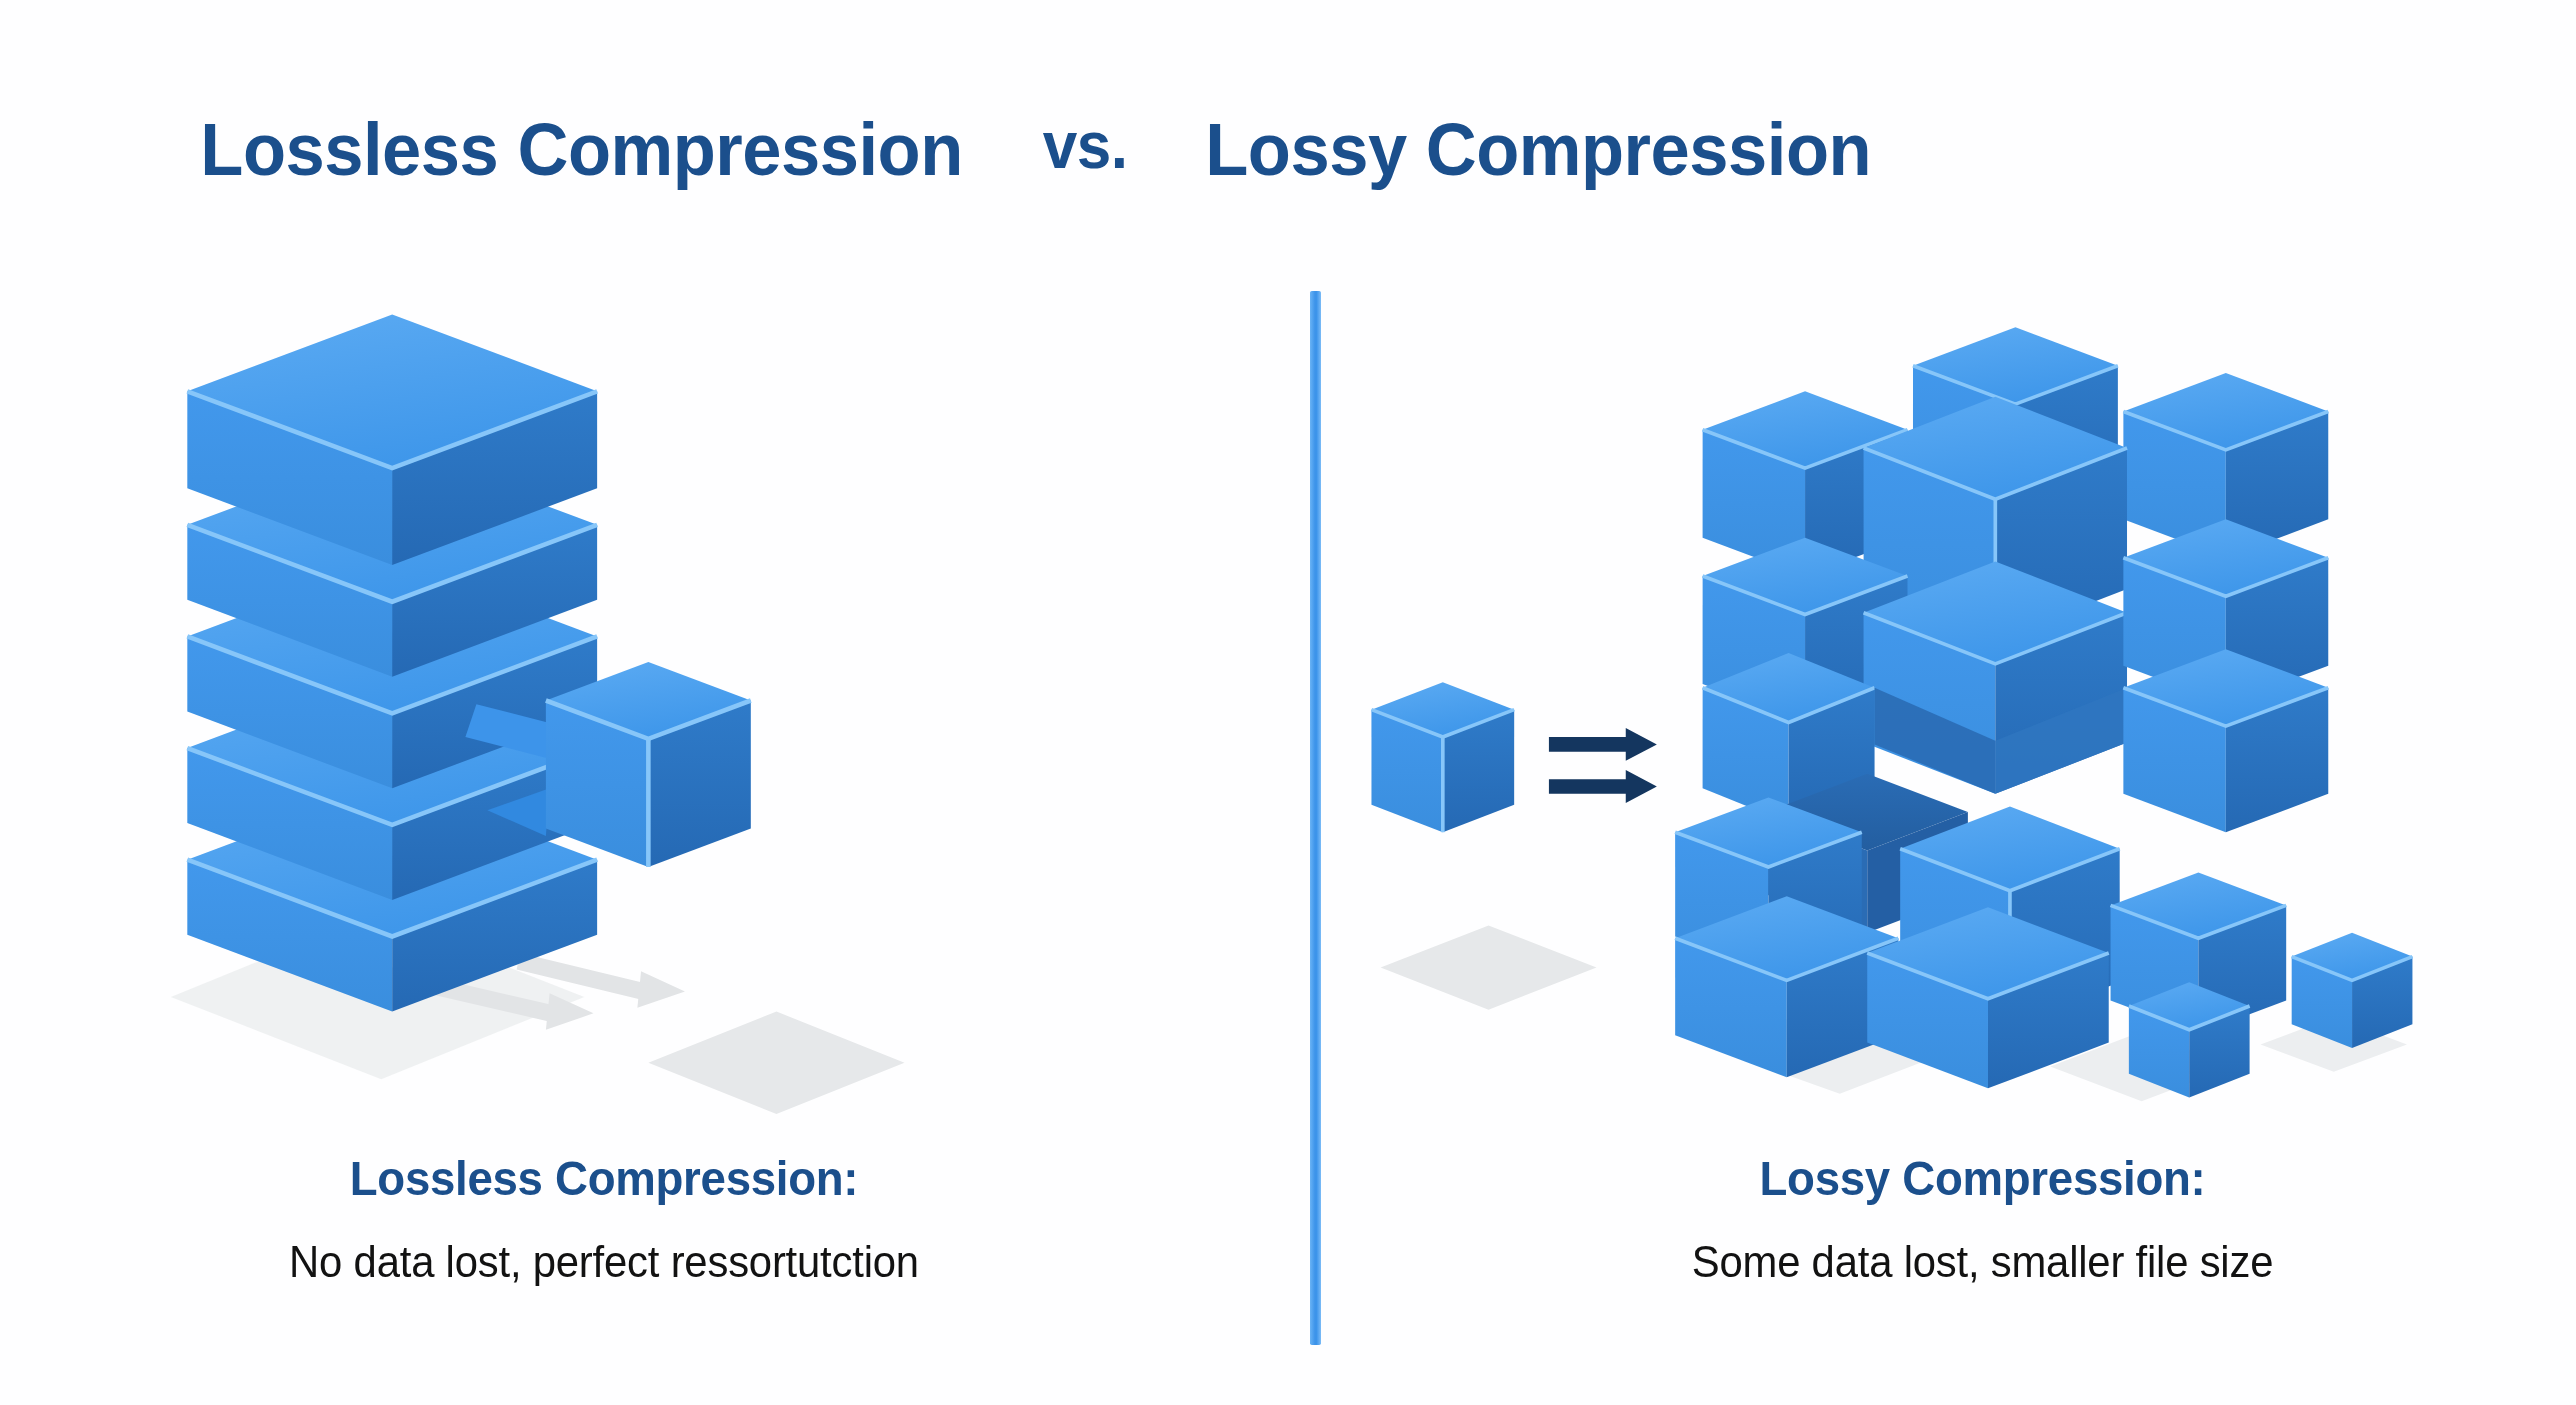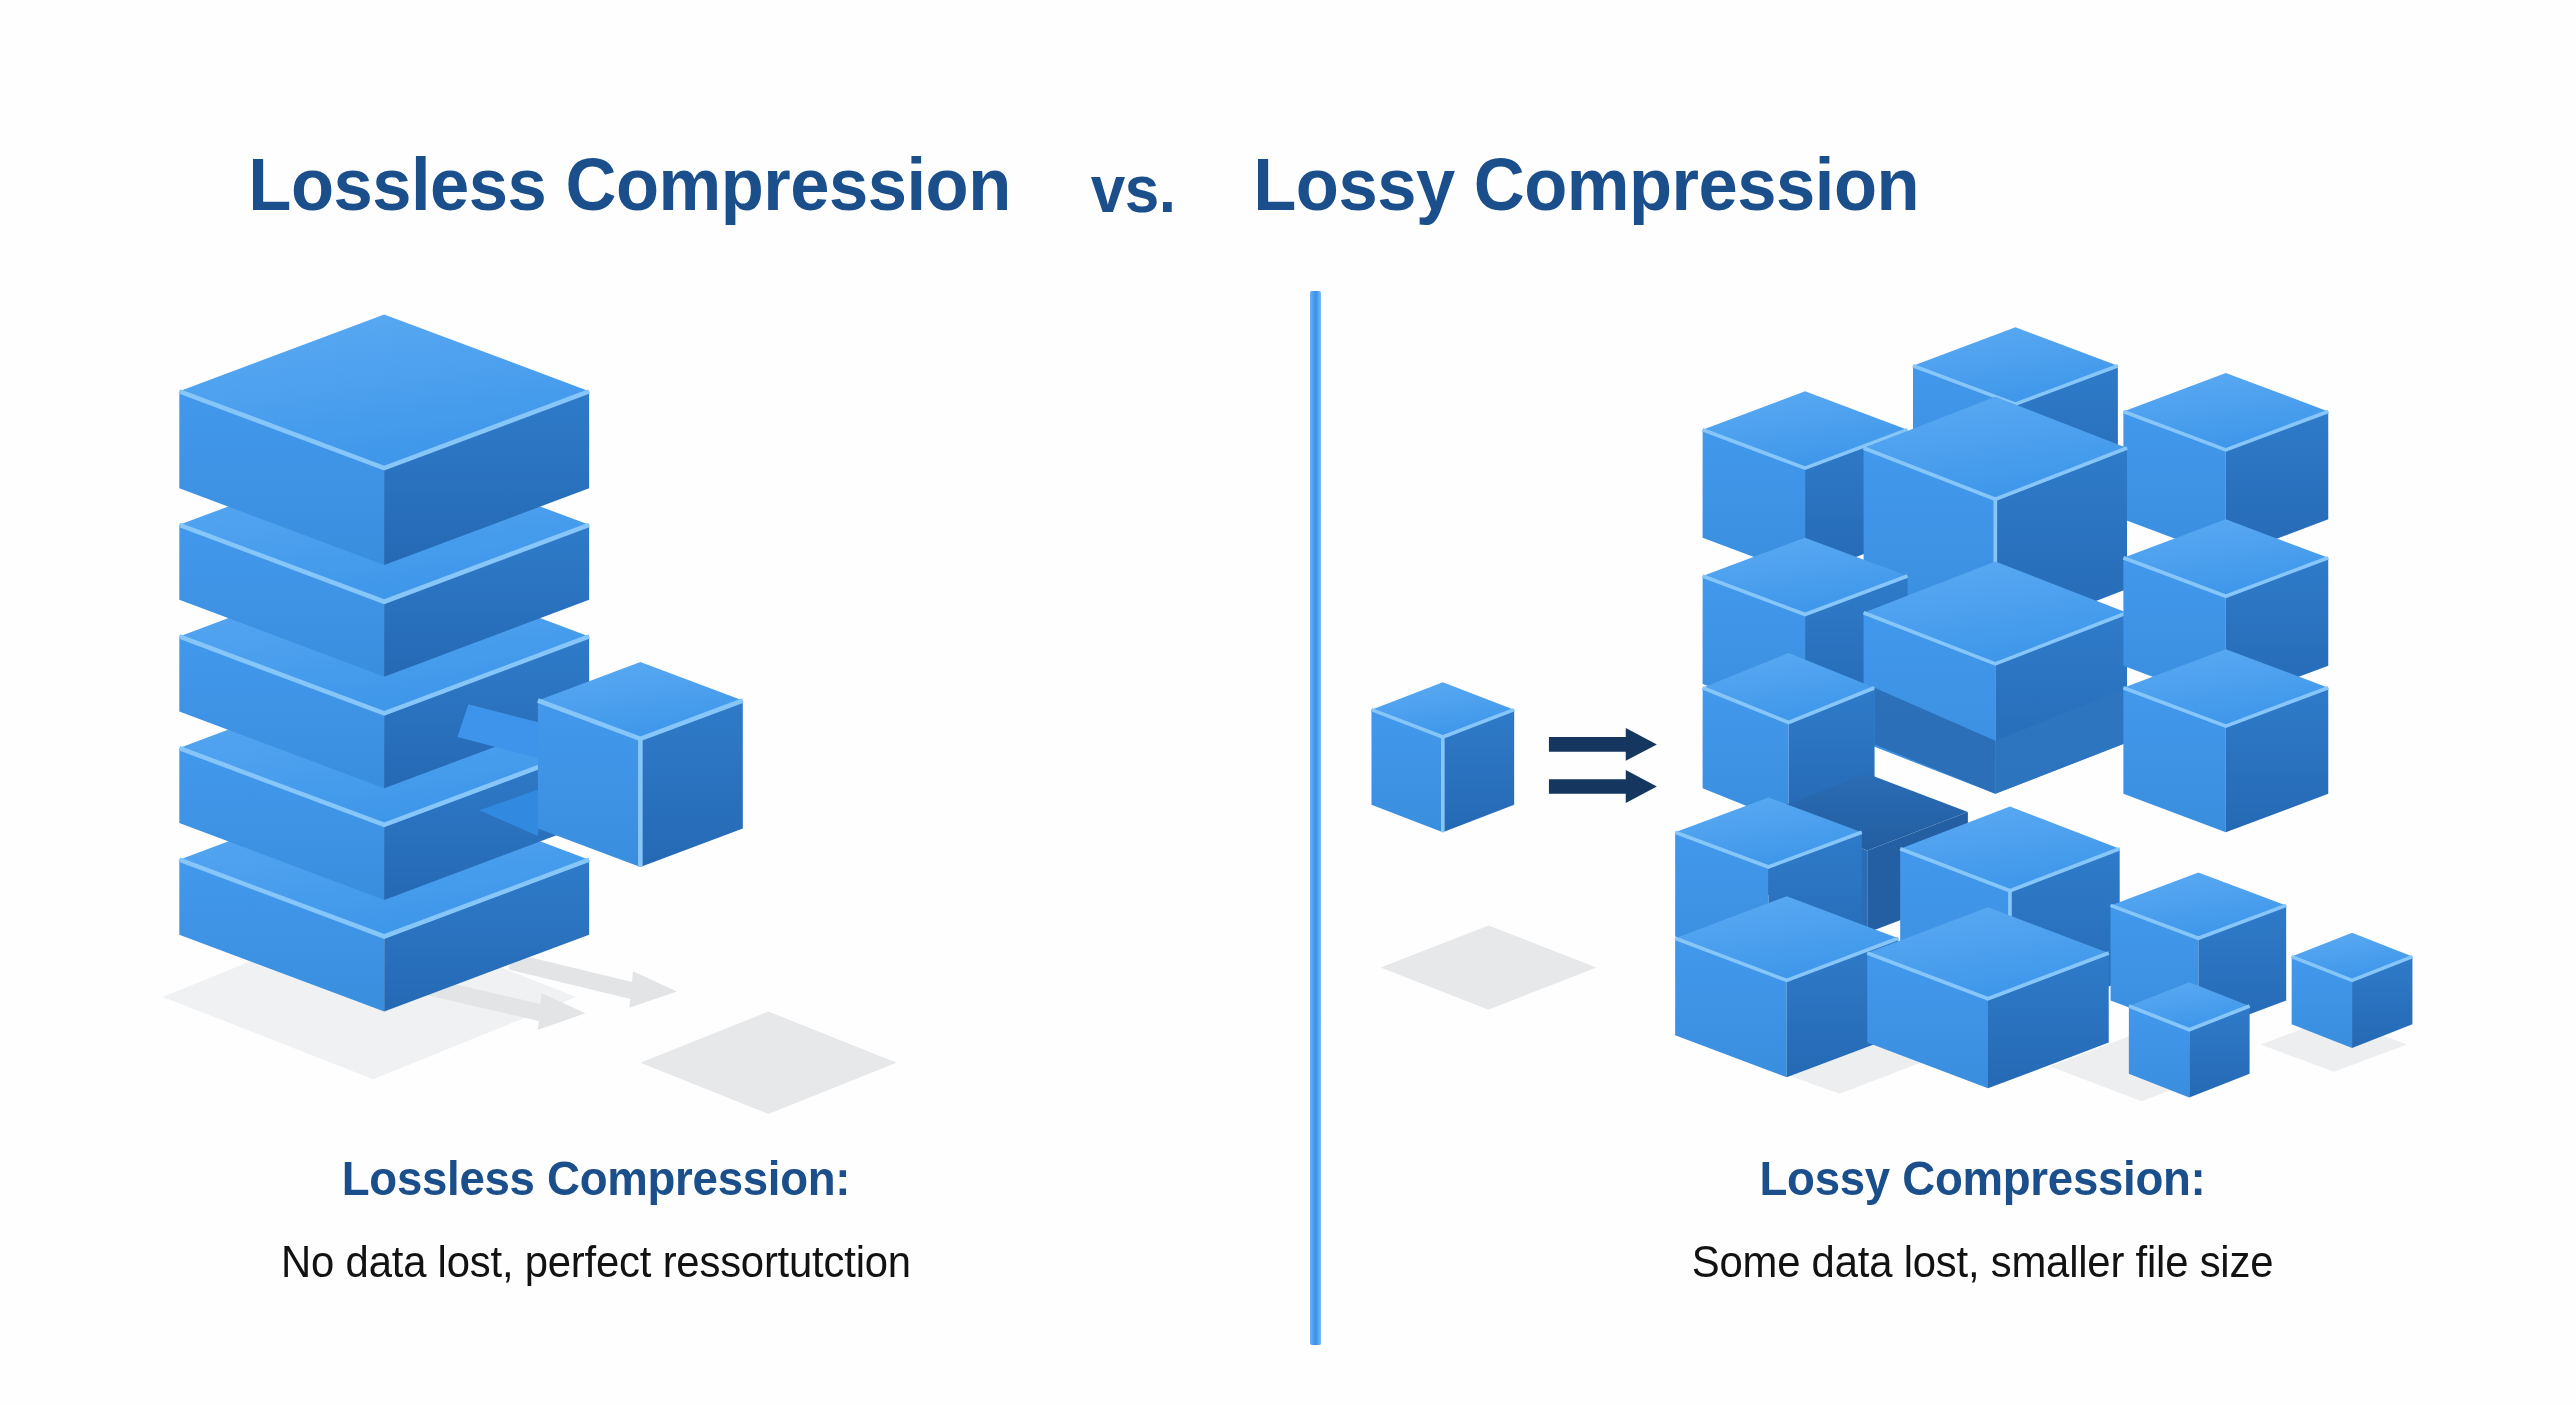--- a/index.html
+++ b/index.html
@@ -17,24 +17,23 @@
   }
 
   
   #title-row {
     position: absolute;
     top: 112px;
     left: 0;
     width: 2068px;
     height: 110px;
     display: flex;
-    align-items: flex-end;
+    align-items: flex-start;
     justify-content: center;
     gap: 0px;
-    padding-left: 48px;
   }
   .title-part {
     color: #1b4f8c;
     font-weight: bold;
     font-size: 75px;
     letter-spacing: -0.5px;
     white-space: nowrap;
     line-height: 1;
     transform: scaleX(0.94);
   }
@@ -52,21 +51,21 @@
     background: linear-gradient(90deg,#6ab3f5 0%, #3d94ea 45%, #3d94ea 60%, #7cbcf7 100%);
     border-radius: 1.8px;
   }
 
   
   .panel {
     position: absolute;
     top: 0;
     height: 1405px;
   }
-  #panel-lossless { left: 0px;    width: 1192px; }
+  #panel-lossless { left: 8px;    width: 1192px; }
   #panel-lossy    { left: 1321px; width: 1255px; margin-left: 34px; }
 
   .art {
     position: absolute;
     top: 274px;
     left: 0;
     width: 100%;
     height: 842px;
   }
 

